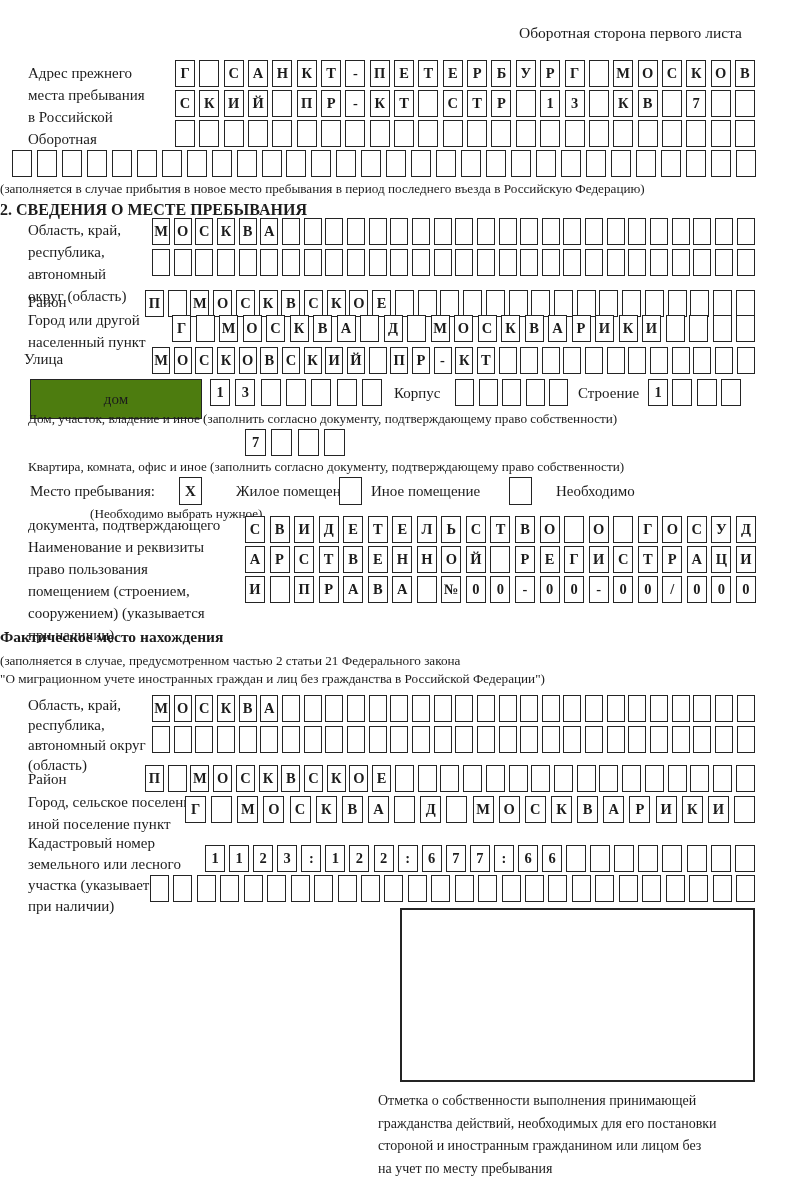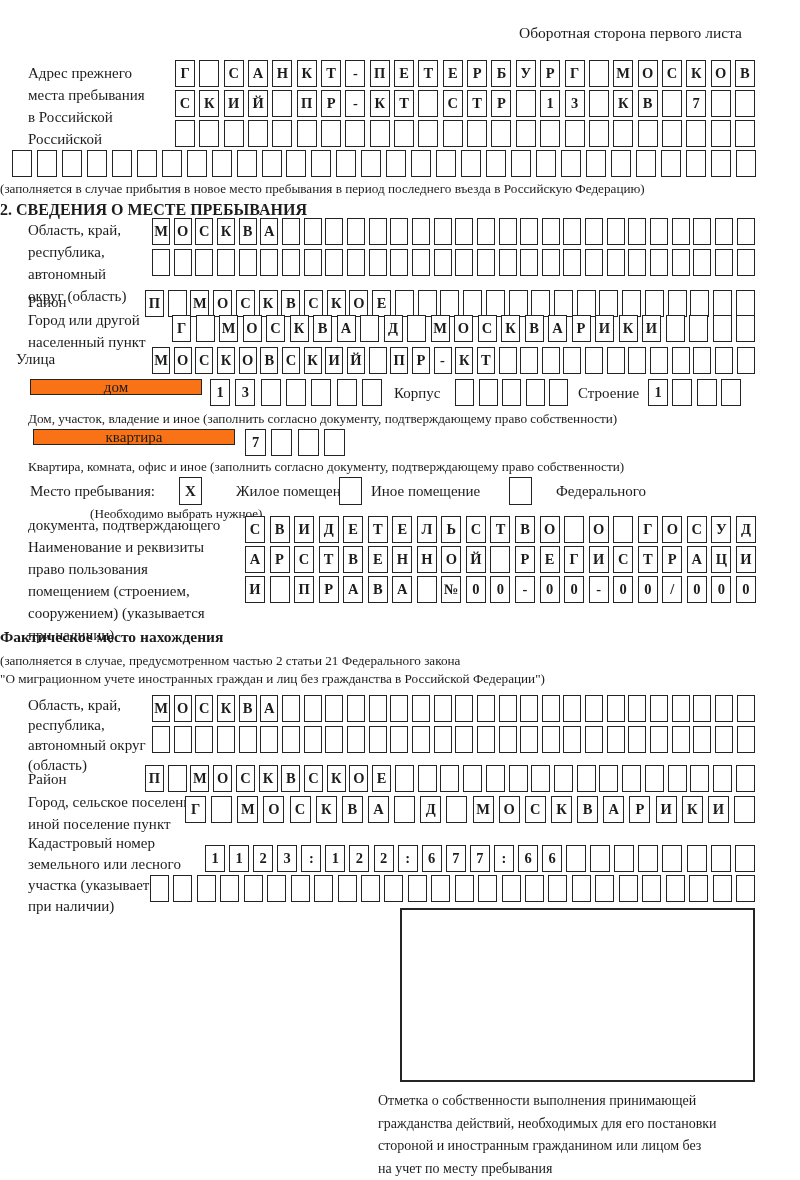--- a/index.html
+++ b/index.html
@@ -13,23 +13,23 @@
   .lbl-lines div{font-size:15px;line-height:22px;white-space:nowrap;}
   .note{font-size:13.2px;white-space:nowrap;}
   .center{text-align:left;}
   .boxrow{display:flex;justify-content:space-between;--bw:20px;}
   .cbox{
     box-sizing:border-box;flex:0 0 auto;width:var(--bw);height:27px;
     border:1.7px solid #242424;display:flex;align-items:center;justify-content:center;
     font-size:14.5px;font-weight:600;background:#fff;
   }
   .widebox{
-    box-sizing:border-box;height:16px;border:1.8px solid #242424;
+    box-sizing:border-box;height:40px;border:1.8px solid #242424;
     display:flex;align-items:center;justify-content:center;
-    font-size:15px;background:#f97316;
+    font-size:15px;background:#4d7c0f;
   }
   .cb{
     box-sizing:border-box;width:23px;height:28px;border:1.8px solid #242424;
     display:flex;align-items:center;justify-content:center;
     font-size:15px;font-weight:600;background:#fff;
   }
   .stampbox{box-sizing:border-box;border:2px solid #242424;background:#fff;}
   .stampcap div{font-size:14px;line-height:22.5px;}
   .title{font-size:16px;font-weight:bold;}
 </style>
@@ -37,21 +37,21 @@
 <body>
 
 <div class="page">
 
   <div class="abs lbl" style="top:22px;right:58px;font-size:15.5px;">Оборотная сторона первого листа</div>
 
   <div class="abs lbl-lines" style="left:28px;top:62px;">
     <div>Адрес прежнего</div>
     <div>места пребывания</div>
     <div>в Российской</div>
-    <div>Российской</div>
+    <div>Оборотная</div>
   </div>
   <div class="abs boxrow" style="left:175px;top:60px;width:580px;--bw:20px;">
       <span class="cbox">Г</span>
       <span class="cbox"></span>
       <span class="cbox">С</span>
       <span class="cbox">А</span>
       <span class="cbox">Н</span>
       <span class="cbox">К</span>
       <span class="cbox">Т</span>
       <span class="cbox">-</span>
@@ -283,21 +283,21 @@
       <span class="cbox">Р</span>
       <span class="cbox">И</span>
       <span class="cbox">К</span>
       <span class="cbox">И</span>
       <span class="cbox"></span>
       <span class="cbox"></span>
       <span class="cbox"></span>
       <span class="cbox"></span>
     </div>
 
-  <div class="abs lbl" style="left:16px;top:349px;text-align:center;">Улица</div>
+  <div class="abs lbl" style="left:24px;top:349px;text-align:center;">Улица</div>
   <div class="abs boxrow" style="left:152px;top:347px;width:603px;--bw:18px;">
       <span class="cbox">М</span>
       <span class="cbox">О</span>
       <span class="cbox">С</span>
       <span class="cbox">К</span>
       <span class="cbox">О</span>
       <span class="cbox">В</span>
       <span class="cbox">С</span>
       <span class="cbox">К</span>
       <span class="cbox">И</span>
@@ -342,36 +342,35 @@
     </div>
   <div class="abs lbl" style="left:578px;top:383px;">Строение</div>
   <div class="abs boxrow" style="left:648px;top:379px;width:93px;--bw:20px;">
       <span class="cbox">1</span>
       <span class="cbox"></span>
       <span class="cbox"></span>
       <span class="cbox"></span>
     </div>
   <div class="abs note" style="left:28px;top:411px;">Дом, участок, владение и иное (заполнить согласно документу, подтверждающему право собственности)</div>
 
-  <div class="abs widebox" style="left:33px;top:429px;width:202px;">квартира</div>
   <div class="abs boxrow" style="left:245px;top:429px;width:100px;--bw:21px;">
       <span class="cbox">7</span>
       <span class="cbox"></span>
       <span class="cbox"></span>
       <span class="cbox"></span>
     </div>
   <div class="abs note" style="left:28px;top:459px;">Квартира, комната, офис и иное (заполнить согласно документу, подтверждающему право собственности)</div>
 
   <div class="abs lbl" style="left:30px;top:481px;">Место пребывания:</div>
   <div class="abs cb" style="left:179px;top:477px;">X</div>
   <div class="abs lbl" style="left:210px;top:481px;margin-left:26px;">Жилое помещение</div>
   <div class="abs cb" style="left:339px;top:477px;"></div>
   <div class="abs lbl" style="left:371px;top:481px;">Иное помещение</div>
   <div class="abs cb" style="left:509px;top:477px;"></div>
-  <div class="abs lbl" style="left:556px;top:481px;">Федерального</div>
+  <div class="abs lbl" style="left:556px;top:481px;">Необходимо</div>
   <div class="abs note center" style="left:90px;top:506px;width:500px;">(Необходимо выбрать нужное)</div>
 
   <div class="abs lbl-lines" style="left:28px;top:514px;">
     <div>документа, подтверждающего</div>
     <div>Наименование и реквизиты</div>
     <div>право пользования</div>
     <div>помещением (строением,</div>
     <div>сооружением) (указывается</div>
     <div>при наличии)</div>
   </div>

